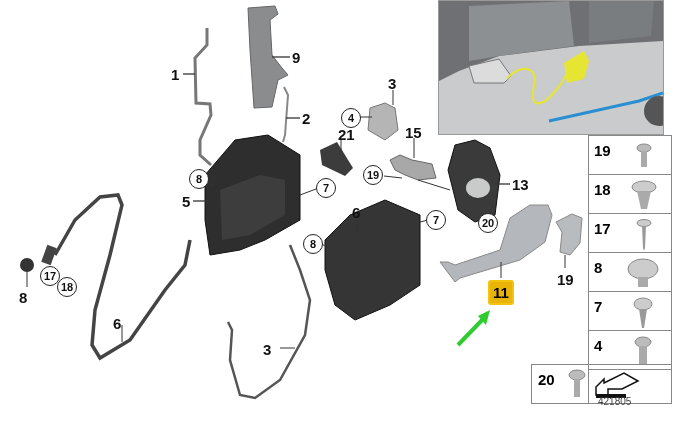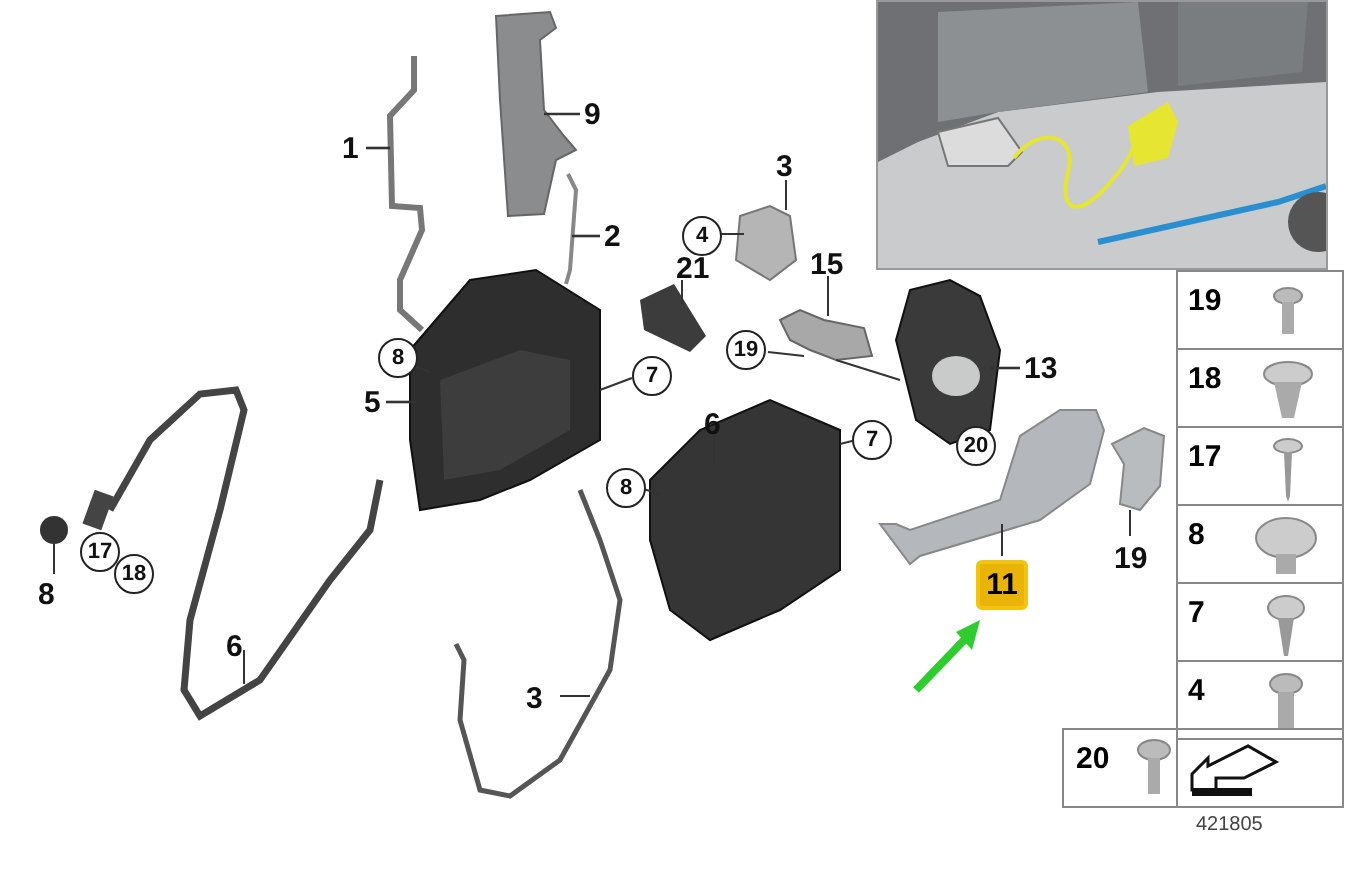--- a/index.html
+++ b/index.html
@@ -7,21 +7,21 @@
   .canvas{position:absolute;left:0;top:0;width:682px;height:441px;}
   .lbl{position:absolute;font-weight:bold;font-size:15px;color:#111;line-height:1;}
   .circ{position:absolute;width:18px;height:18px;border:1.4px solid #222;border-radius:50%;background:#fff;font-size:11px;font-weight:bold;text-align:center;line-height:18px;color:#111;}
   .hl{position:absolute;border:2.5px solid #f1c40f;border-radius:3px;background:#eab308;font-weight:bold;font-size:15px;text-align:center;line-height:21px;width:22px;height:21px;}
   .inset{position:absolute;left:438px;top:0;width:224px;height:133px;border:1px solid #999;overflow:hidden;background:#d4d6d8;}
   .tbl{position:absolute;left:588px;top:135px;width:82px;border:1px solid #888;}
   .cell{position:relative;height:38px;border-bottom:1px solid #888;}
   .cell:last-child{border-bottom:none;}
   .cell .n{position:absolute;left:5px;top:6px;font-weight:bold;font-size:15px;}
   .bottom-row{position:absolute;left:531px;top:364px;width:139px;height:38px;border:1px solid #888;}
-  .refno{position:absolute;left:598px;top:407px;font-size:10px;color:#444;}
+  .refno{position:absolute;left:598px;top:396px;font-size:10px;color:#444;}
 </style>
 </head>
 <body>
 
 <div class="canvas">
 <svg width="682" height="441" style="position:absolute;left:0;top:0">
 
   <path d="M207,28 L207,45 L195,58 L196,103 L210,104 L211,115 L200,140 L200,155 L211,165" stroke="#777" stroke-width="3" fill="none"></path>
   <line x1="183" y1="74" x2="195" y2="74" stroke="#333" stroke-width="1.3"></line>
 

